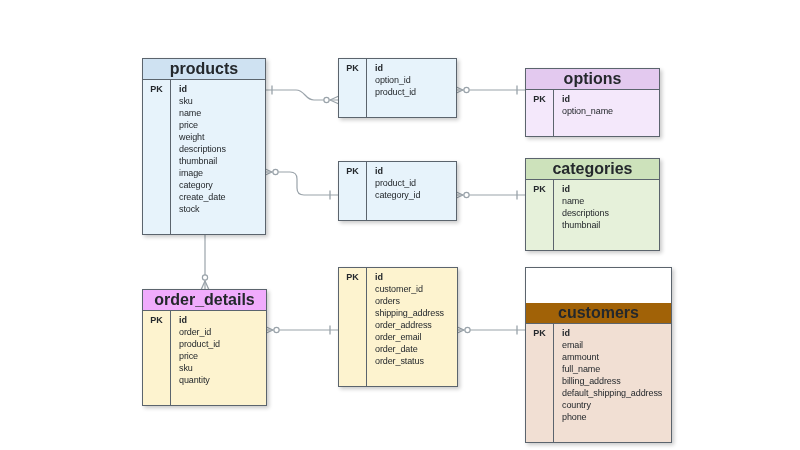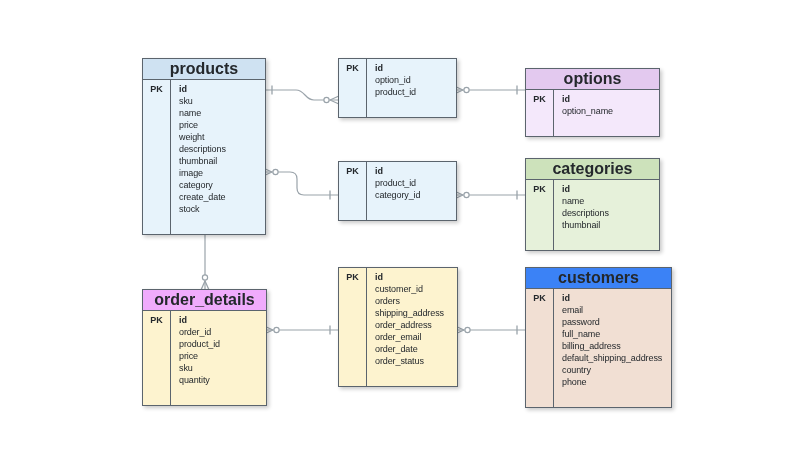--- a/index.html
+++ b/index.html
@@ -158,27 +158,27 @@
           <div class="field">shipping_address</div>
           <div class="field">order_address</div>
           <div class="field">order_email</div>
           <div class="field">order_date</div>
           <div class="field">order_status</div>
         </div>
     </div>
   </div>
 
   <div class="table" id="table-customers" style="left:525px;top:267px;width:145px">
-    <div class="thead" style="background: #3b82f6;">customers</div>
+    <div class="thead" style="background: #a16207; margin-top: 35px;">customers</div>
     <div class="tbody" style="background: rgb(241, 223, 211);">
       <div class="pkcol">PK</div>
       <div class="fields">
           <div class="field pk">id</div>
           <div class="field">email</div>
-          <div class="field">password</div>
+          <div class="field">ammount</div>
           <div class="field">full_name</div>
           <div class="field">billing_address</div>
           <div class="field">default_shipping_address</div>
           <div class="field">country</div>
           <div class="field">phone</div>
         </div>
     </div>
   </div>
 
 </div>

